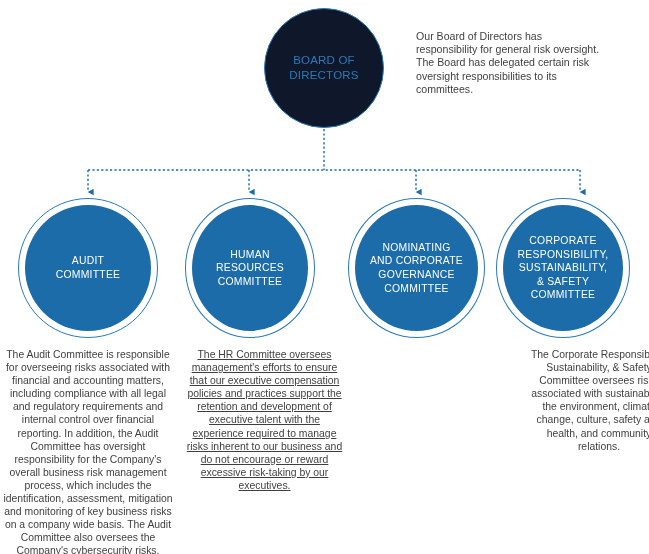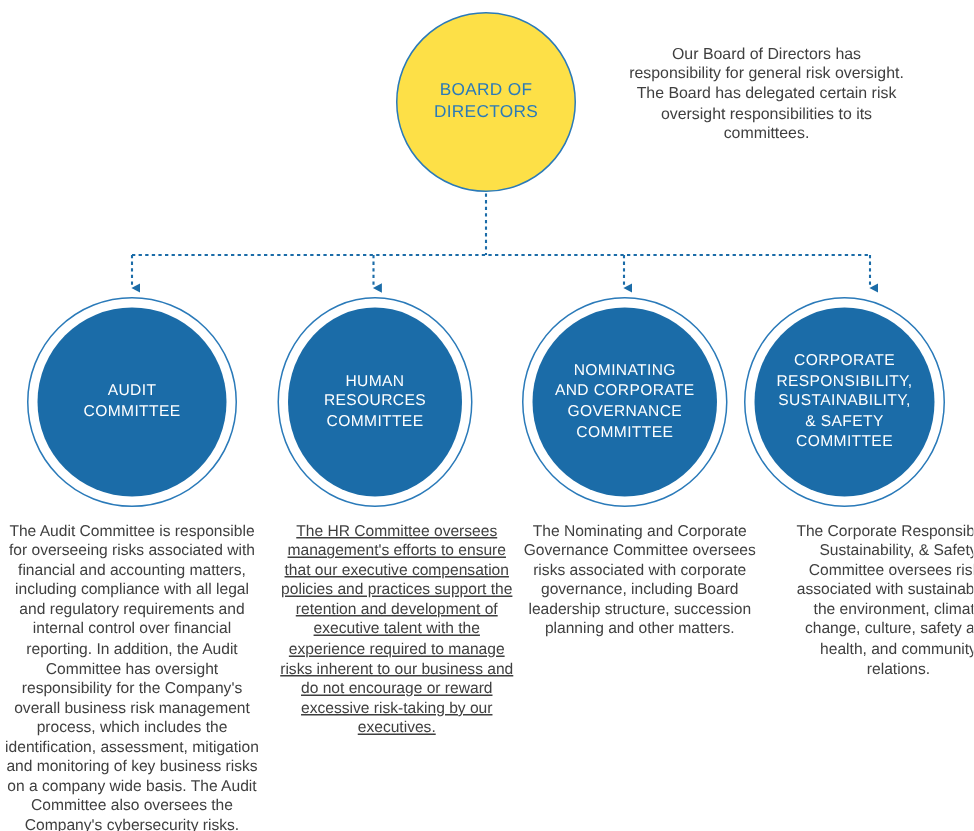--- a/index.html
+++ b/index.html
@@ -32,21 +32,21 @@
 
   
   .board-circle {
     position: absolute;
     left: 264px;
     top: 8px;
     width: 120px;
     height: 120px;
     border-radius: 50%;
     border: 1.4px solid #2a7ab9;
-    background: #fde047;
+    background: #0f172a;
     display: flex;
     align-items: center;
     justify-content: center;
   }
   .board-label {
     color: #2a7ab9;
     font-size: 11.5px;
     line-height: 15px;
     text-align: center;
     letter-spacing: 0.2px;
@@ -54,21 +54,21 @@
   }
 
   .board-note {
     position: absolute;
     left: 416px;
     top: 30px;
     width: 190px;
     font-size: 10.6px;
     line-height: 13.2px;
     color: #3f3f3f;
-    text-align: center;
+    text-align: left;
   }
 
   
   .committee {
     position: absolute;
   }
   .ring {
     position: absolute;
     left: 0;
     top: 0;
@@ -152,21 +152,20 @@
 
   <div class="committee" style="left:348px; top:198px; width:137px; height:140px;text-decoration:underline;">
     <div class="ring" style="width:137px; height:140px;"></div>
     <div class="disc" style="left:7px; top:7px; width:123px; height:126px;">
       <div class="disc-label">NOMINATING
 AND CORPORATE
 GOVERNANCE
 COMMITTEE</div>
     </div>
   </div>
-  <div class="committee-desc" style="left:349px; top:348px; width:155px;">The Nominating and Corporate Governance Committee oversees risks associated with corporate governance, including Board leadership structure, succession planning and other matters.</div>
 
   <div class="committee" style="left:496px; top:198px; width:134px; height:140px;">
     <div class="ring" style="width:134px; height:140px;"></div>
     <div class="disc" style="left:7px; top:7px; width:120px; height:126px;">
       <div class="disc-label">CORPORATE
 RESPONSIBILITY,
 SUSTAINABILITY,
 &amp; SAFETY
 COMMITTEE</div>
     </div>

